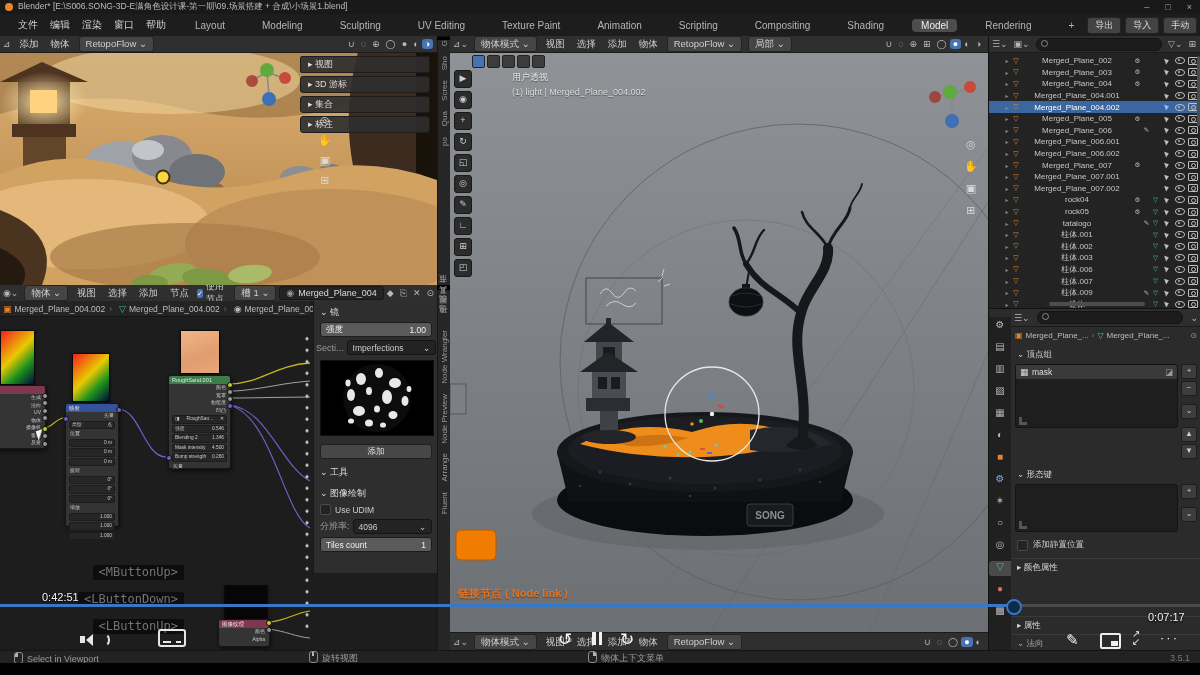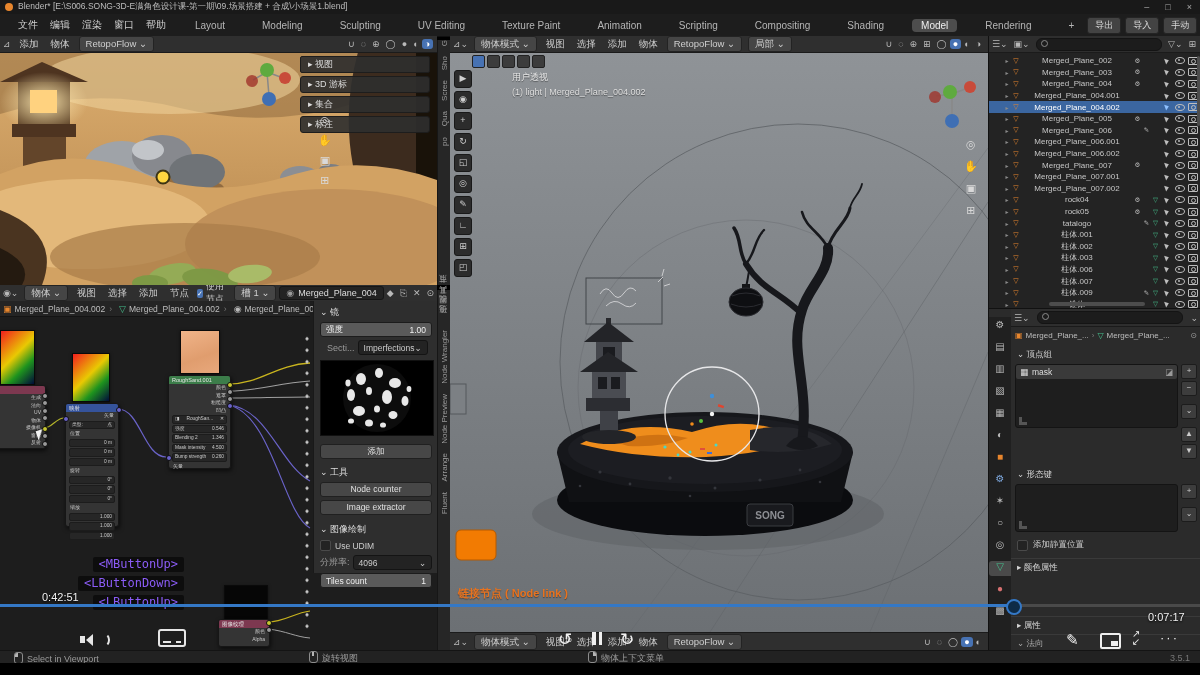--- a/index.html
+++ b/index.html
@@ -45,22 +45,22 @@
   .cam:after{content:"";position:absolute;left:2px;top:1px;width:3px;height:3px;border-radius:50%;border:1px solid #bdbdbd;}
   .cur{width:0;height:0;border-left:4px solid #bdbdbd;border-top:3px solid transparent;border-bottom:3px solid transparent;transform:rotate(-20deg);}
   .selected .cur{border-left-color:#8fc1ff;}
   
   .ctitle{font-size:8.5px;color:#d6d6d6;white-space:nowrap;}
   .sep{border-top:1px solid #3a3a3a;}
   .sqbtn{width:14px;height:13px;background:#3d3d3d;border:1px solid #1c1c1c;border-radius:2px;color:#ccc;font-size:8px;text-align:center;line-height:12px;margin-bottom:2px;}
   .ptab{font-size:10px;height:15px;text-align:center;}
   .ptab.active{background:#4a4a4a;border-radius:3px 0 0 3px;}
   
-  .sck{display:inline-block;background:rgba(0,0,0,.55);color:#8b5cf6;font-family:"DejaVu Sans Mono",monospace;
-    font-size:12px;padding:0 6px;border-radius:2px;margin-top:4px;line-height:15px;}
+  .sck{display:inline-block;background:rgba(0,0,0,.55);color:#737373;font-family:"DejaVu Sans Mono",monospace;
+    font-size:12px;padding:0 6px;border-radius:2px;margin-top:12px;line-height:15px;}
   .ptime{color:#f0f0f0;font-size:11px;text-shadow:0 1px 2px #000;}
   .pic{color:#f0f0f0;}
   .mouse{width:7px;height:10px;border:1px solid #8d8d8d;border-radius:3px;position:relative;display:inline-block;margin-right:4px;vertical-align:-2px;}
   .mouse:after{content:"";position:absolute;background:#b5b5b5;}
   .mouse.l:after{left:0;top:0;width:3px;height:4px;border-radius:2px 0 0 0;}
   .mouse.m:after{left:2.2px;top:0;width:2px;height:4px;}
   .mouse.r:after{right:0;top:0;width:3px;height:4px;border-radius:0 2px 0 0;}
   .sbtxt{font-size:9px;color:#9a9a9a;}
 </style>
 </head>
@@ -403,21 +403,21 @@
 
   <div style="position:absolute;left:303px;top:48px;width:8px;height:300px;
     background-image:radial-gradient(circle,#c8c8c8 1.3px,transparent 1.8px);background-size:8px 11.5px;background-position:center top;"></div>
 
   <div class="ab" style="left:313px;top:16px;width:124px;height:269px;background:#2e2e2e;border-left:1px solid #191919;padding-top:3px;">
     <div class="ptitle" style="margin:2px 6px;">⌄ <span>镜</span></div>
     <div class="slider" style="margin:3px 6px;height:13px;">
       <span>强度</span>
         <span>1.00</span>
     </div>
-    <div style="display:flex;align-items:center;margin:3px 13px;gap:3px;">
+    <div style="display:flex;align-items:center;margin:3px 2px;gap:3px;">
       <span class="sbtxt">Secti...</span>
       <span class="field" style="flex:1;height:13px;">
           <span>Imperfections</span>
           <span>⌄</span>
         </span>
     </div>
     <svg width="112" height="74" viewBox="0 0 112 74" style="margin:2px 6px;background:#000;border:1px solid #111;">
       <circle cx="56" cy="37" r="34" fill="#0c0c0c"></circle>
       <g fill="#e8e8e8">
         <ellipse cx="40" cy="18" rx="5" ry="6"></ellipse>
@@ -432,25 +432,20 @@
         <ellipse cx="72" cy="54" rx="4.5" ry="4"></ellipse>
           <ellipse cx="48" cy="62" rx="4" ry="3.5"></ellipse>
           <ellipse cx="62" cy="64" rx="3" ry="2.6"></ellipse>
         <ellipse cx="27" cy="22" rx="2.6" ry="3.4"></ellipse>
           <ellipse cx="88" cy="28" rx="2.4" ry="3"></ellipse>
           <ellipse cx="30" cy="60" rx="3" ry="2.6"></ellipse>
       </g>
     </svg>
     <div class="pbtn" style="margin:2px 6px;height:13px;">添加</div>
     <div class="ptitle" style="margin:7px 6px 3px;">⌄ <span>工具</span></div>
-    <div>
-
-    <div class="pbtn" style="margin:3px 6px;height:13px;">Node counter</div>
-        <div class="pbtn" style="margin:3px 6px;height:13px;">Image extractor</div>
-      </div>
     <div class="ptitle" style="margin:8px 6px 3px;">⌄ <span>图像绘制</span></div>
     <div style="display:flex;align-items:center;gap:4px;margin:4px 6px;font-size:8.5px;color:#ccc;">
       <span style="width:9px;height:9px;background:#232323;border:1px solid #4a4a4a;border-radius:2px;display:inline-block;"></span>
       <span>Use UDIM</span>
     </div>
     <div style="display:flex;align-items:center;margin:3px 6px;gap:3px;">
       <span class="sbtxt">分辨率:</span>
       <span class="field" style="flex:1;height:13px;">
           <span>4096</span>
           <span>⌄</span>

